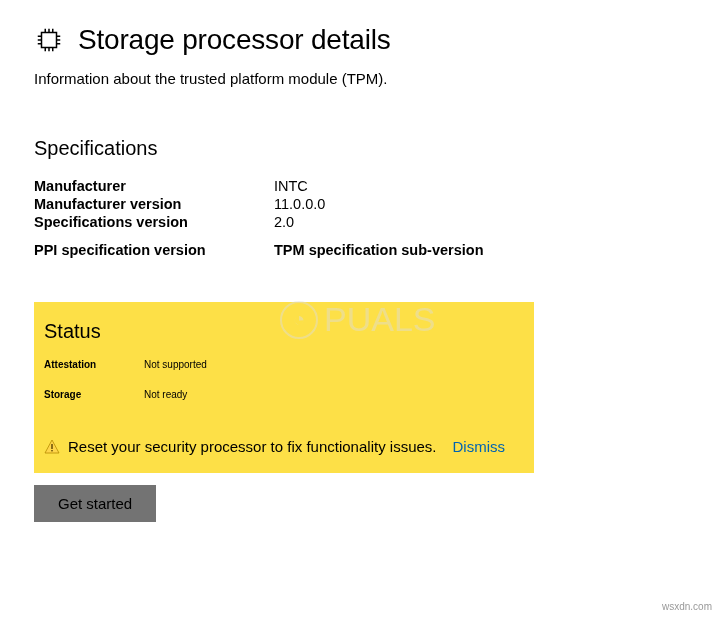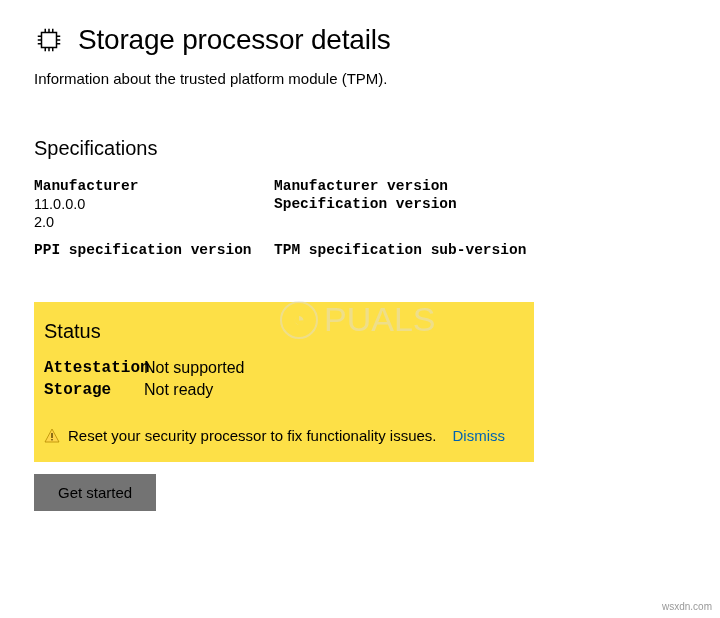--- a/index.html
+++ b/index.html
@@ -11,31 +11,31 @@
       height: 618px;
       padding: 24px 34px;
       font-size: 14px;
     }
     .page-header { display: flex; align-items: center; gap: 14px; margin-bottom: 14px; }
     .page-title { font-size: 28px; font-weight: 400; letter-spacing: -0.2px; }
     .chip-icon { width: 30px; height: 30px; flex-shrink: 0; }
     .subtitle { color: #000; font-size: 15px; margin-bottom: 50px; }
     .section-title { font-size: 20px; font-weight: 400; margin-bottom: 18px; }
     .spec-grid { display: grid; grid-template-columns: 240px 1fr; row-gap: 2px; font-size: 14.5px; }
-    .spec-label { font-weight: 600; font-family: Liberation Mono, monospace; }
+    .spec-label { font-weight: 600; }
     .spec-val { color: #000; }
     .spec-group1 { margin-bottom: 12px; }
     .status-box {
       background: #fde047;
       margin-top: 42px;
       padding: 18px 10px 18px 10px;
       width: 500px;
     }
     .status-title { font-size: 20px; font-weight: 400; margin-bottom: 16px; }
-    .status-grid { display: grid; grid-template-columns: 100px 1fr; row-gap: 4px; font-size: 16px; margin-bottom: 28px; }
+    .status-grid { display: grid; grid-template-columns: 100px 1fr; row-gap: 19px; font-size: 10px; margin-bottom: 38px; }
     .alert-row { display: flex; align-items: center; gap: 8px; font-size: 15px; }
     .alert-row .msg { color: #000; }
     .dismiss-link { color: #0063b1; cursor: pointer; margin-left: 8px; }
     .warning-icon { width: 16px; height: 16px; flex-shrink: 0; }
     .get-started-btn {
       margin-top: 12px;
       background: #737373;
       border: none;
       padding: 10px 24px;
       font-size: 15px;
@@ -94,23 +94,24 @@
   </span>
   <h1 class="page-title">Storage processor details</h1>
 </div>
 
 <p class="subtitle">Information about the trusted platform module (TPM).</p>
 
 <h2 class="section-title">Specifications</h2>
 
 <div class="spec-grid spec-group1">
   <div class="spec-label">Manufacturer</div>
+  <div class="spec-val">INTC</div>
   <div class="spec-label">Manufacturer version</div>
   <div class="spec-val">11.0.0.0</div>
-  <div class="spec-label">Specification version</div>
+  <div class="spec-label">Specifications version</div>
   <div class="spec-val">2.0</div>
 </div>
 
 <div class="spec-grid">
   <div class="spec-label">PPI specification version</div>
   <div class="spec-label">TPM specification sub-version</div>
   <div class="spec-val"></div>
 </div>
 
 <div class="watermark">

